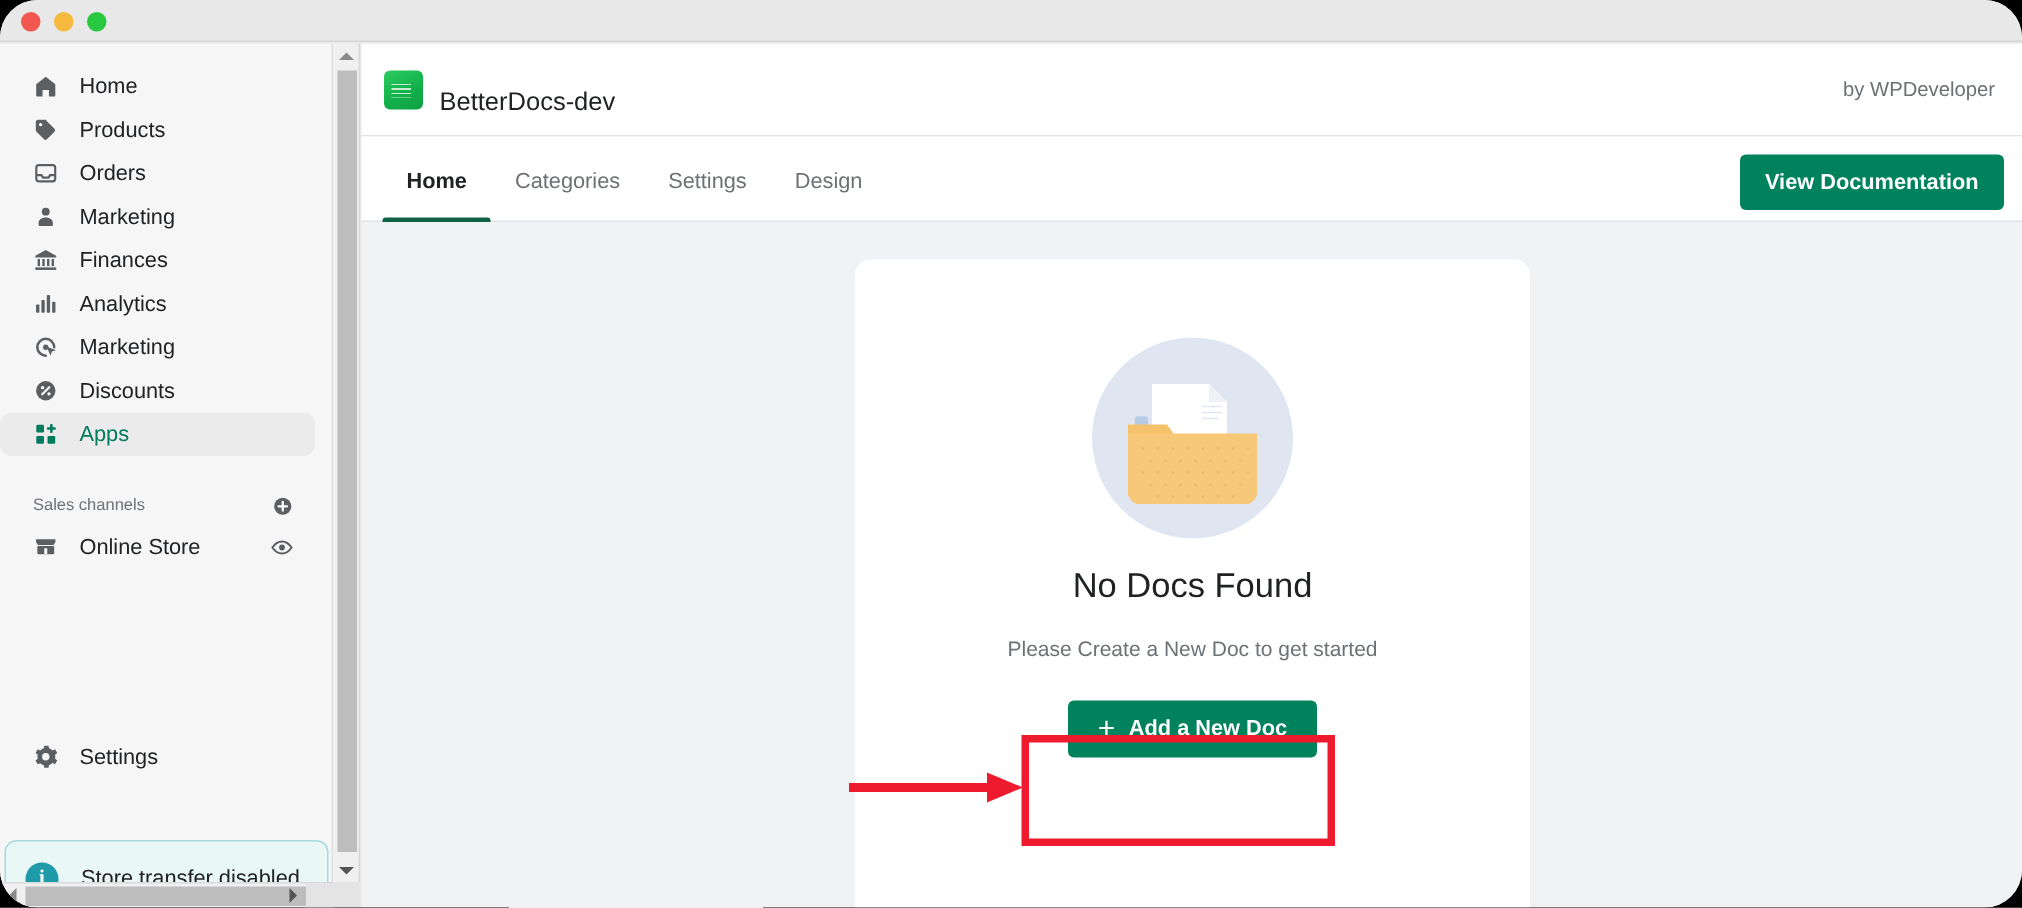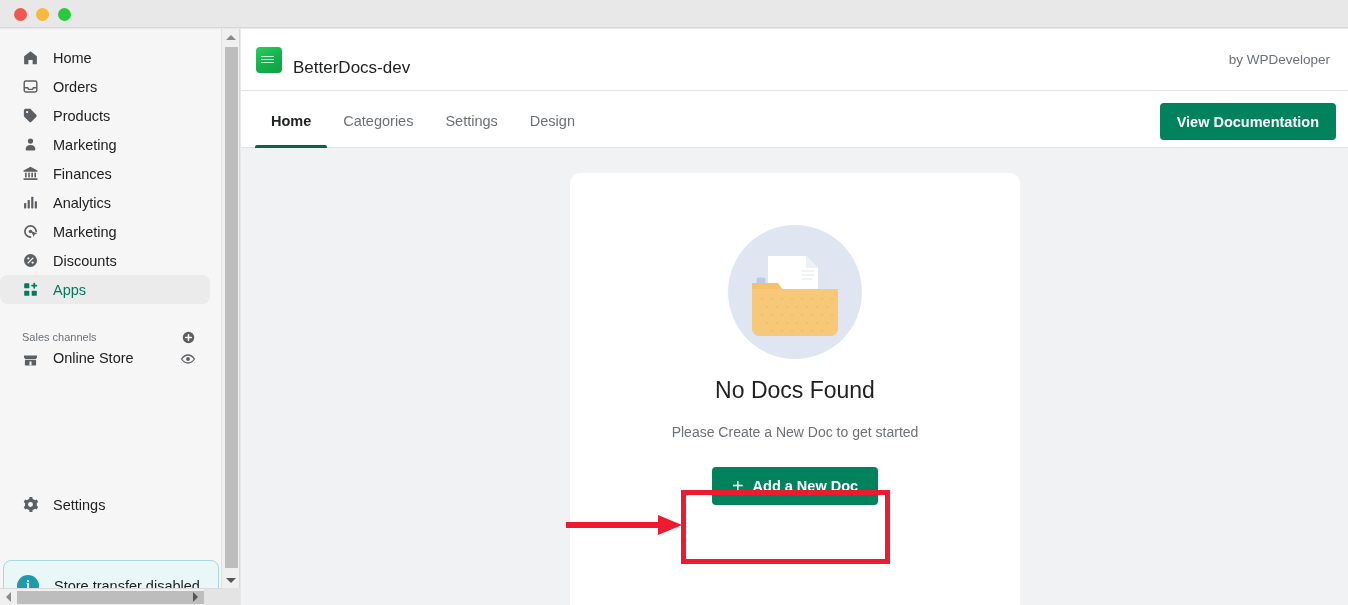--- a/index.html
+++ b/index.html
@@ -7,20 +7,21 @@
     width: 1348px; height: 605px;
     font-family: "Liberation Sans", sans-serif;
     background: #000;
     overflow: hidden;
   }
   #app {
     position: relative;
     width: 1348px; height: 605px;
     background: #e9e9e9;
     overflow: hidden;
+    border-radius: 25px;
   }
 
   
   #titlebar {
     position: absolute; left: 0; top: 0;
     width: 1348px; height: 28px;
     background: #e8e8e8;
     border-bottom: 1px solid #d6d6d6;
   }
   .tl-dots { position: absolute; left: 14px; top: 8px; display: flex; gap: 9px; }
@@ -77,21 +78,21 @@
     height: 26px;
     padding-left: 22px; padding-right: 24px;
     color: #6d7175;
     font-size: 11px;
     gap: 15px;
   }
   .section-head .sh-label { flex: 1; }
   .section-head .sh-act { width: 18px; height: 18px; display: flex; align-items: center; justify-content: center; cursor: pointer;}
 
   .channel-item {
-    display: flex; align-items: flex-start;
+    display: flex; align-items: center;
     height: 29px;
     padding-left: 20px; padding-right: 24px;
     color: #202223;
     font-size: 14.5px;
     cursor: pointer;
   }
   .channel-item .ico { width: 20px; height: 20px; margin-right: 13px; display:flex; align-items:center; justify-content:center; }
   .channel-item .ch-label { flex: 1; }
   .channel-item .ch-act { width: 18px; height: 18px; display:flex; align-items:center; justify-content:center; cursor: pointer;}
 
@@ -325,35 +326,35 @@
         <span class="ico">
           <svg width="17" height="17" viewBox="0 0 20 20" fill="#5c5f62">
               <path d="M10 2.5 2.5 8.4V17a1 1 0 0 0 1 1h4v-5h5v5h4a1 1 0 0 0 1-1V8.4z"></path>
             </svg>
         </span>
         <span class="nav-label">Home</span>
       </div>
 
       <div class="nav-item">
         <span class="ico">
+          <svg width="17" height="17" viewBox="0 0 20 20" fill="#5c5f62">
+              <path d="M10.2 2.2H4a1.8 1.8 0 0 0-1.8 1.8v6.2c0 .5.2.9.5 1.3l5.8 5.8a1.8 1.8 0 0 0 2.6 0l5.6-5.6a1.8 1.8 0 0 0 0-2.6l-5.8-5.8a1.8 1.8 0 0 0-.7-.9zM6 7.3A1.3 1.3 0 1 1 6 4.7a1.3 1.3 0 0 1 0 2.6z"></path>
+            </svg>
+        </span>
+        <span class="nav-label">Products</span>
+      </div>
+
+      <div class="nav-item">
+        <span class="ico">
           <svg width="17" height="17" viewBox="0 0 20 20" fill="none" stroke="#5c5f62" stroke-width="1.7">
               <rect x="2.6" y="3.6" width="14.8" height="12.8" rx="2"></rect>
               <path d="M2.6 11.5h4l1.2 1.9h4.4l1.2-1.9h4"></path>
             </svg>
         </span>
         <span class="nav-label">Orders</span>
-      </div>
-
-      <div class="nav-item">
-        <span class="ico">
-          <svg width="17" height="17" viewBox="0 0 20 20" fill="#5c5f62">
-              <path d="M10.2 2.2H4a1.8 1.8 0 0 0-1.8 1.8v6.2c0 .5.2.9.5 1.3l5.8 5.8a1.8 1.8 0 0 0 2.6 0l5.6-5.6a1.8 1.8 0 0 0 0-2.6l-5.8-5.8a1.8 1.8 0 0 0-.7-.9zM6 7.3A1.3 1.3 0 1 1 6 4.7a1.3 1.3 0 0 1 0 2.6z"></path>
-            </svg>
-        </span>
-        <span class="nav-label">Products</span>
       </div>
 
       <div class="nav-item">
         <span class="ico">
           <svg width="17" height="17" viewBox="0 0 20 20" fill="#5c5f62">
               <circle cx="10" cy="6" r="3.1"></circle>
               <path d="M10 10.6c-3.3 0-5.6 1.9-5.6 4.2v1.4c0 .6.4 1 1 1h9.2c.6 0 1-.4 1-1v-1.4c0-2.3-2.3-4.2-5.6-4.2z"></path>
             </svg>
         </span>
         <span class="nav-label">Marketing</span>

